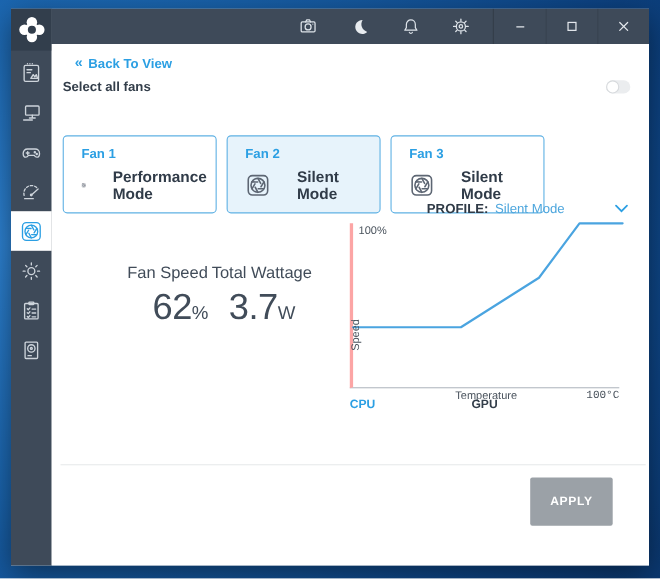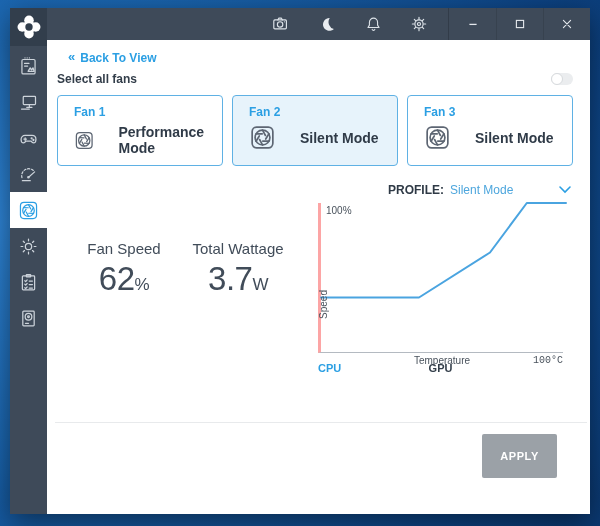--- a/index.html
+++ b/index.html
@@ -39,33 +39,33 @@
   .back-link { position:absolute; left:21px; top:11px; color:#2b9fe3; font-size:12px; font-weight:bold; display:flex; gap:5px; cursor:pointer; }
   .back-link .chev { font-size:13px; line-height:12px; }
 
   .select-row { position:absolute; left:10px; right:17px; top:32px; display:flex; justify-content:space-between; align-items:center; }
   .select-label { font-size:12px; font-weight:bold; color:#333e4a; }
   .toggle { position:relative; width:22px; height:12px; border-radius:6px; background:#ebedef; cursor:pointer; }
   .toggle .knob { position:absolute; left:0; top:0; width:12px; height:12px; border-radius:50%; background:#fff; border:1px solid #d7dadd; }
 
   .cards { position:absolute; left:10px; top:55px; display:flex; gap:9px; }
   .fan-card {
-    width:166px; height:71px; border:1px solid #5fb1e4; border-radius:4px; background:#fff;
-    padding:9px 8px 0 16px; cursor:pointer;
+    width:140px; height:71px; border:1px solid #5fb1e4; border-radius:4px; background:#fff;
+    padding:9px 8px 0 16px; cursor:pointer;margin-top:28px;
   }
   .fan-card.selected { background:#e7f3fb; }
   .fan-name { font-size:12px; font-weight:bold; color:#2b9fe3; }
   .fan-body { display:flex; align-items:center; gap:24px; margin-top:5px; color:#5d6673; }
   .fan-mode { font-size:14px; font-weight:bold; color:#303b48; }
 
   .stat { position:absolute; top:200px; width:130px; text-align:center; color:#414c59; }
   .stat .stat-label { font-size:15px; }
   .stat .stat-value { font-size:33px; margin-top:3px; letter-spacing:-.5px; }
   .stat .stat-unit { font-size:17px; }
-  .stat-speed { left:12px; }
+  .stat-speed { left:12px;text-align:right; }
   .stat-watt  { left:126px; }
 
   .profile-row { position:absolute; left:341px; top:143px; font-size:12px; display:flex; gap:6px; align-items:center; }
   .profile-label { font-weight:bold; color:#2f3a46; }
   .profile-value { color:#4da6dd; }
   .profile-chevron { position:absolute; left:511px; top:145px; color:#2b9fe3; cursor:pointer; }
 
   .plot {
     position:absolute; left:271px; top:163px; width:245px; height:150px;
     border-left:3px solid #fca5a5; border-bottom:1px solid #b4bac1;

